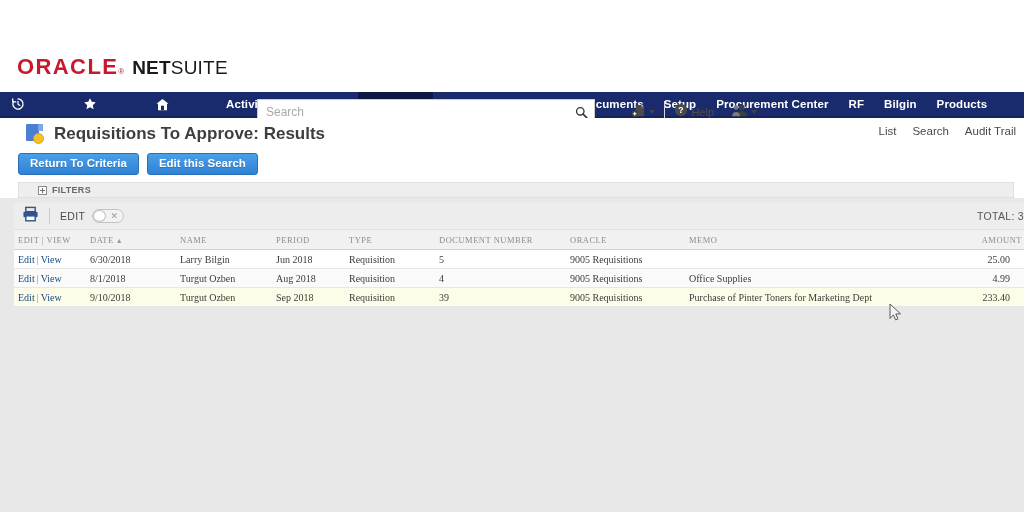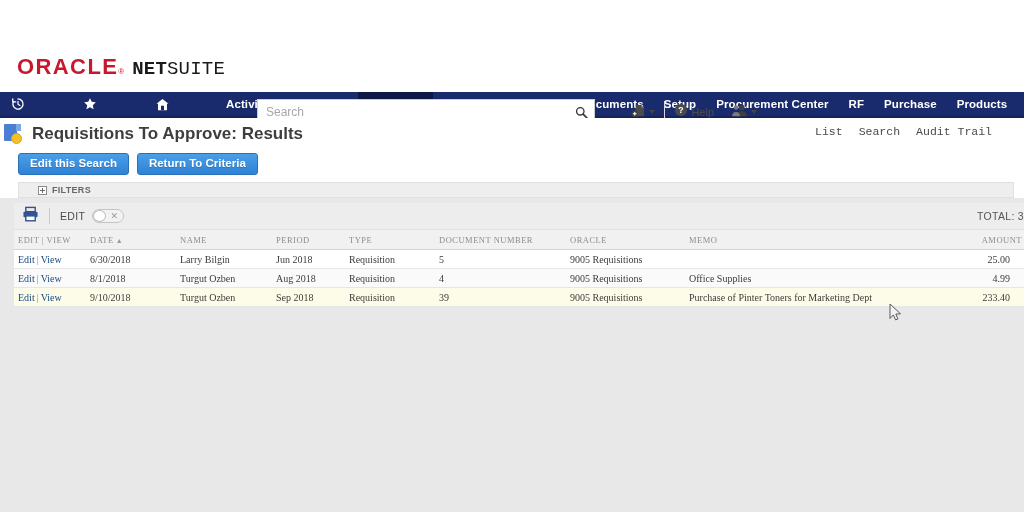--- a/index.html
+++ b/index.html
@@ -20,21 +20,21 @@
     display: flex; align-items: center;
     position: relative;
   }
   .brand { display: flex; align-items: baseline; margin-left: 17px; }
   .brand-oracle {
     color: #c6192e; font-size: 22px; font-weight: 700;
     letter-spacing: 1.4px; font-family: "Liberation Sans", sans-serif;
   }
   .brand-reg { color:#c6192e; font-size:8px; vertical-align:super; }
   .brand-netsuite {
-    margin-left: 8px; font-size: 19px; letter-spacing: .2px; color: #1a1a1a; font-family: Liberation Mono, monospace;
+    margin-left: 8px; font-size: 19px; letter-spacing: .2px; color: #1a1a1a;
   }
   .brand-netsuite b { font-weight: 700; }
   .brand-netsuite span { font-weight: 400; }
 
   .search-wrap {
     position: absolute; left: 257px; top: 57px;
     width: 338px; height: 26px;
     border: 1px solid #cccccc; background: #fff;
     display: flex; align-items: center;
   }
@@ -69,39 +69,39 @@
   .nav-item {
     display:flex; align-items:center; padding: 0 10px;
     color:#ffffff; font-size: 11.5px; font-weight: 700;
     white-space: nowrap; letter-spacing: .1px;
   }
   .nav-item.active { background:#0d1845; }
 
   
   .title-row {
     height: 32px; background:#fff; display:flex; align-items:center;
-    padding-left: 4px; position: relative;
+    padding-left: 26px; position: relative;
   }
   .title-icon { width: 20px; height: 22px; position: relative; margin-right: 8px; }
   .title-icon .pg {
     position:absolute; left:0; top:1px; width:13px; height:17px;
     background:#4a7fd4; border-radius:1px;
   }
   .title-icon .pg:after {
     content:""; position:absolute; right:-4px; top:0; width:5px; height:7px;
     background:#7aa7e6;
   }
   .title-icon .badge {
     position:absolute; left:7px; top:10px; width:11px; height:11px;
     border-radius:50%; background:#f5c125; border:1px solid #d9a416;
   }
   .page-title { font-size: 17px; font-weight: 700; color: #3e3e3e; }
   .title-links {
-    position:absolute; right: 32px; top: 7px;
-    display:flex; gap: 16px; font-size: 11.5px; color:#4a4a4a;font-family:Liberation Mono, monospace;
+    position:absolute; right: 8px; top: 7px;
+    display:flex; gap: 16px; font-size: 11.5px; color:#4a4a4a;
   }
 
   
   .btn-row { height: 28px; background:#fff; display:flex; align-items:center; padding-left: 18px; gap: 8px; }
   .btn {
     background: linear-gradient(#4a9fe8, #2f82d4);
     border: 1px solid #2970bb; border-radius: 3px;
     color: #fff; font-size: 11.5px; font-weight: 700;
     padding: 3px 11px 4px; line-height: 1.2;
     text-shadow: 0 1px 0 rgba(0,0,0,.18);
@@ -256,41 +256,41 @@
     <div id="nav-items" style="display:flex;align-items:stretch;">
         <div class="nav-item">Activities</div>
         <div class="nav-item">Shipping</div>
         <div class="nav-item active">Receiving</div>
         <div class="nav-item">Inventory</div>
         <div class="nav-item">Reports</div>
         <div class="nav-item">Documents</div>
         <div class="nav-item">Setup</div>
         <div class="nav-item">Procurement Center</div>
         <div class="nav-item">RF</div>
-        <div class="nav-item">Purchase</div>
+        <div class="nav-item">Bilgin</div>
         <div class="nav-item">Products</div>
       </div>
   </div>
 
   <div class="title-row">
     <span class="title-icon">
       <span class="pg"></span>
         <span class="badge"></span>
     </span>
     <span class="page-title">Requisitions To Approve: Results</span>
     <div class="title-links" id="title-links">
         <span>List</span>
         <span>Search</span>
         <span>Audit Trail</span>
       </div>
   </div>
 
   <div class="btn-row">
+    <button class="btn">Return To Criteria</button>
     <button class="btn">Edit this Search</button>
-    <button class="btn">Return To Criteria</button>
   </div>
 
   <div class="filters-wrap">
     <div class="filters-bar">
       <span class="filters-plus"></span>
       <span class="filters-label">FILTERS</span>
     </div>
   </div>
 
   <div class="toolbar">

